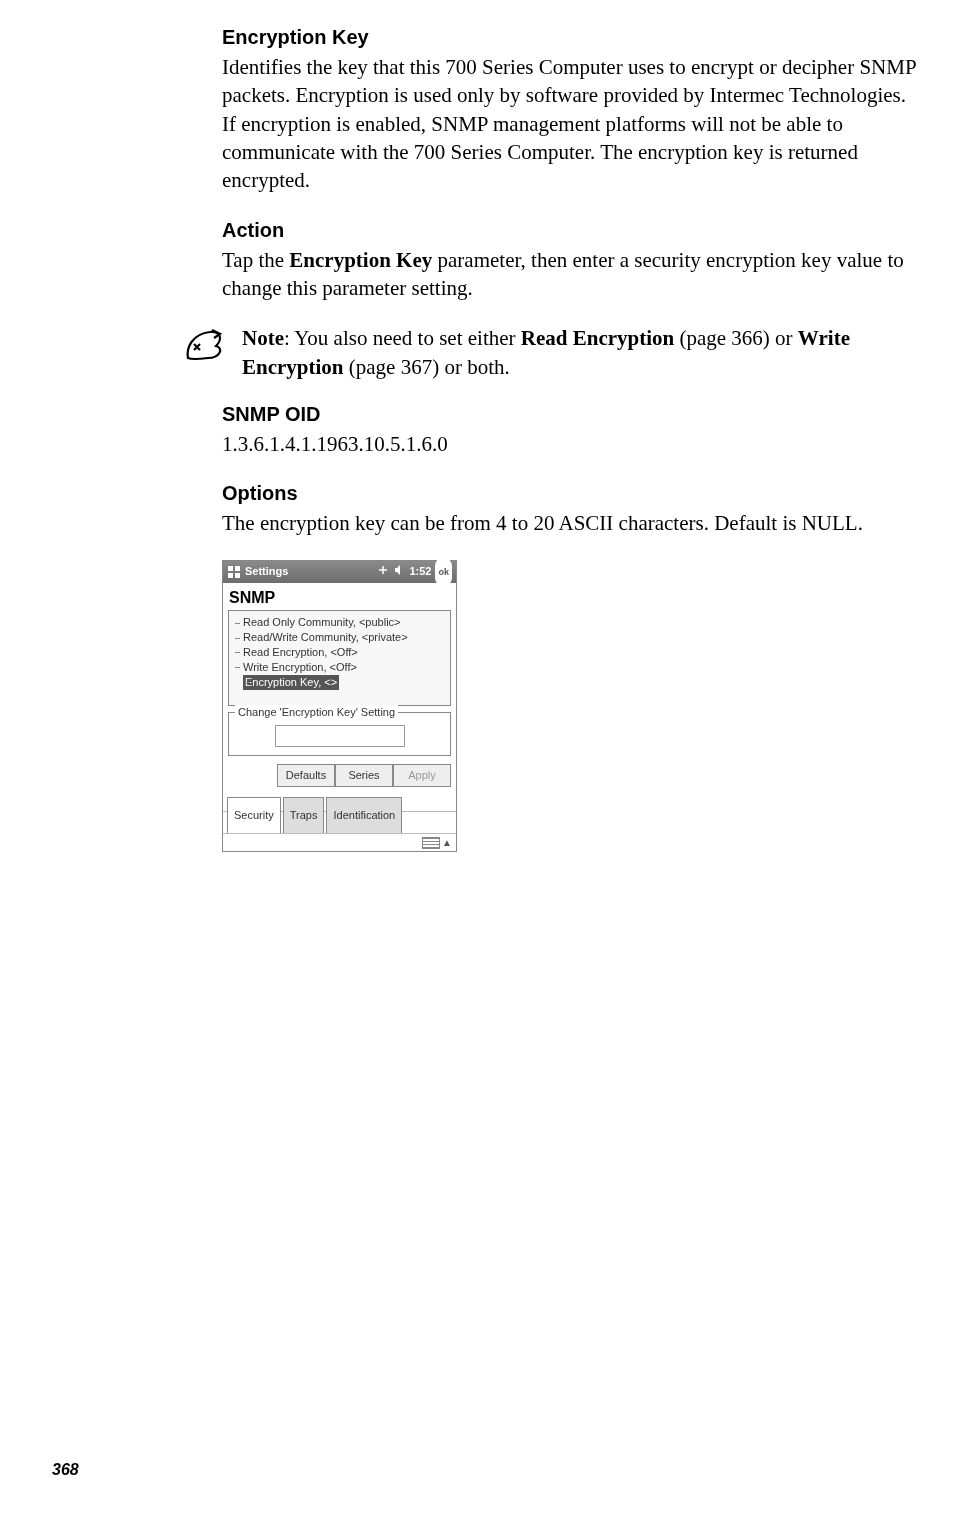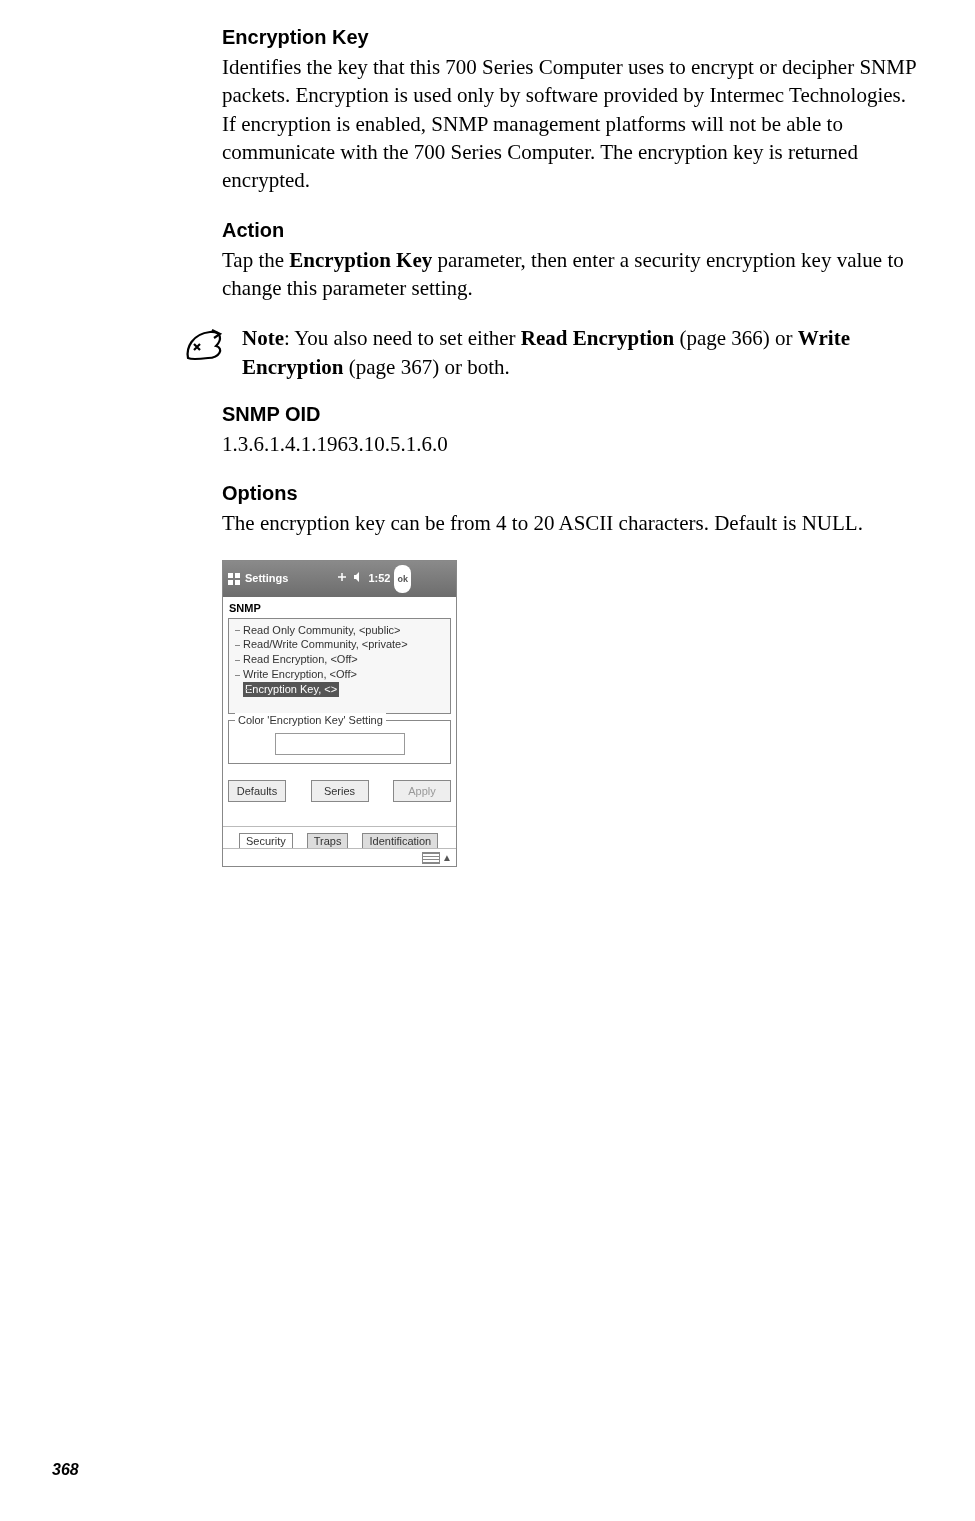--- a/index.html
+++ b/index.html
@@ -73,41 +73,42 @@
     border: 1px solid #888;
     background: #fff;
     margin-top: 18px;
     font-family: Tahoma, Arial, sans-serif;
     font-size: 11px;
     color: #333;
   }
   .ppc-titlebar {
     background: linear-gradient(#8a8a8a,#6d6d6d);
     color: #fff;
-    height: 36px;
+    height: 22px;
     display: flex;
     align-items: center;
+    justify-content: space-between;
     padding: 0 4px;
     font-weight: bold;
     font-size: 11px;
     gap: 48px;
   }
   .tb-left { display:flex; align-items:center; gap:4px; }
   .tb-right { display:flex; align-items:center; gap:4px; }
   .ok-badge {
     background:#fff; color:#555; border-radius:8px;
     font-size:9px; padding:8px 3px; font-weight:bold;
   }
   .start-flag {
     width:14px; height:14px; display:inline-block;
   }
   .ppc-app-title {
     padding: 4px 6px 2px 6px;
     font-weight: bold;
-    font-size: 11px;
+    font-size: 16px;
     color:#000;
   }
   .ppc-tree {
     border:1px solid #888;
     margin: 0 5px 6px 5px;
     padding: 4px 4px;
     font-size:11px;
     color:#333;
     background:#f7f7f7;
     height: 96px;
@@ -139,40 +140,40 @@
     background:#fff; padding:0 3px;
     font-size:11px; color:#333;
   }
   .ppc-input {
     border:1px solid #999;
     width: 130px; height:22px;
     margin: 6px auto 0 auto; display:block;
     background:#fff;
   }
   .ppc-buttons {
-    display:flex; justify-content: space-between;
-    margin: 16px 5px 6px 5px;
+    display:flex; justify-content: flex-end;
+    margin: 8px 5px 6px 5px;
   }
   .ppc-btn {
     border:1px solid #888; background:#eee;
     font-size:11px; padding:3px 6px;
     min-width:58px; text-align:center;
   }
   .ppc-btn.disabled { color:#999; }
   .ppc-tabs {
     display:flex; align-items:flex-end;
     border-top:1px solid #bbb;
     padding: 0 4px 0 4px;
     height: 22px;
     margin-top: 24px;
   }
   .ppc-tab {
     border:1px solid #888; border-bottom:none;
     background:#ddd; font-size:11px;
-    padding:0 6px; margin-right:2px;margin-left:12px;
+    padding:10px 6px; margin-right:2px;
   }
   .ppc-tab.active { background:#fff; }
   .ppc-sip {
     border-top:1px solid #bbb;
     height:18px; display:flex; justify-content:flex-end;
     align-items:center; padding:0 4px;
   }
   .sip-icon {
     width:18px; height:12px; border:1px solid #888;
     background: repeating-linear-gradient(#888,#888 1px,#fff 1px,#fff 3px);
@@ -247,21 +248,21 @@
       </div>
       <div class="ppc-app-title">SNMP</div>
       <div class="ppc-tree">
         <div class="tree-item">Read Only Community, &lt;public&gt;</div>
         <div class="tree-item">Read/Write Community, &lt;private&gt;</div>
         <div class="tree-item">Read Encryption, &lt;Off&gt;</div>
         <div class="tree-item">Write Encryption, &lt;Off&gt;</div>
         <div><span class="tree-item selected">Encryption Key, &lt;&gt;</span></div>
       </div>
       <div class="ppc-fieldset">
-        <div class="ppc-legend">Color 'Encryption Key' Setting</div>
+        <div class="ppc-legend">Change 'Encryption Key' Setting</div>
         <div class="ppc-input"></div>
       </div>
       <div class="ppc-buttons">
         <div class="ppc-btn">Defaults</div>
         <div class="ppc-btn">Series</div>
         <div class="ppc-btn disabled">Apply</div>
       </div>
       <div class="ppc-tabs">
         <div class="ppc-tab active">Security</div>
         <div class="ppc-tab">Traps</div>

